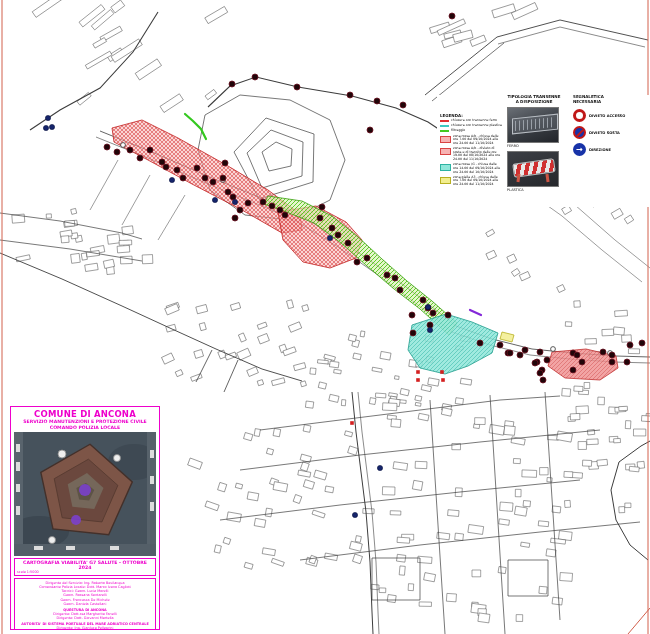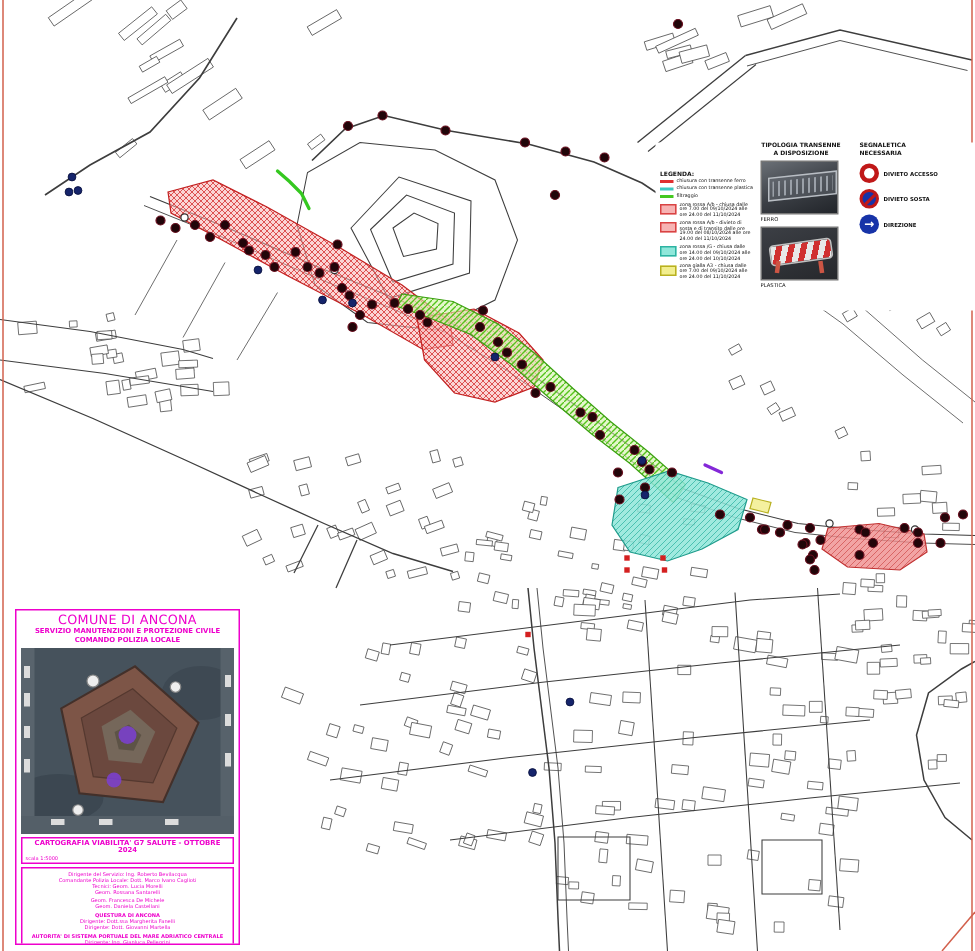--- a/index.html
+++ b/index.html
@@ -46,21 +46,21 @@
   .sign.direzione{background:#1733a8;}
   .sign.direzione::after{content:"\2192";position:absolute;left:50%;top:50%;transform:translate(-50%,-55%);
       color:#fff;font-size:8px;font-weight:bold;}
   .sign-label{font-size:3.6px;font-weight:bold;color:#111;text-transform:uppercase;}
   .leg-signs .leg-h{margin-bottom:5px;}
   .leg-photos .leg-h{margin-bottom:3px;text-align:center;}
 
   
   .titlebox{position:absolute;left:10px;top:406px;width:150px;height:224px;background:#fff;
       border:1.3px solid #ee00cc;box-sizing:border-box;padding:2px 3px;overflow:hidden;}
-  .tb-h1{font-size:8.5px;font-weight:normal;color:#ee00cc;text-align:center;letter-spacing:.2px;}
+  .tb-h1{font-size:8.5px;font-weight:bold;color:#ee00cc;text-align:center;letter-spacing:.2px;}
   .tb-h2{font-size:4.6px;font-weight:bold;color:#ee00cc;text-align:center;line-height:1.2;}
   .aerial{width:142px;height:124px;margin-top:2px;position:relative;}
   .aerial svg{display:block;}
   .tb-cap{border:1px solid #ee00cc;margin-top:2px;padding:1px 2px;box-sizing:border-box;}
   .tb-cap-title{font-size:4.6px;font-weight:bold;color:#ee00cc;text-align:center;display:block;}
   .tb-scale{font-size:3.4px;color:#ee00cc;display:block;text-align:left;}
   .tb-credits{border:1px solid #ee00cc;margin-top:2px;padding:2px 1px;text-align:center;box-sizing:border-box;}
   .credit-line{font-size:3.4px;color:#ee00cc;line-height:1.22;}
   .credit-line.bold{font-weight:bold;margin-top:2px;}
 </style>

